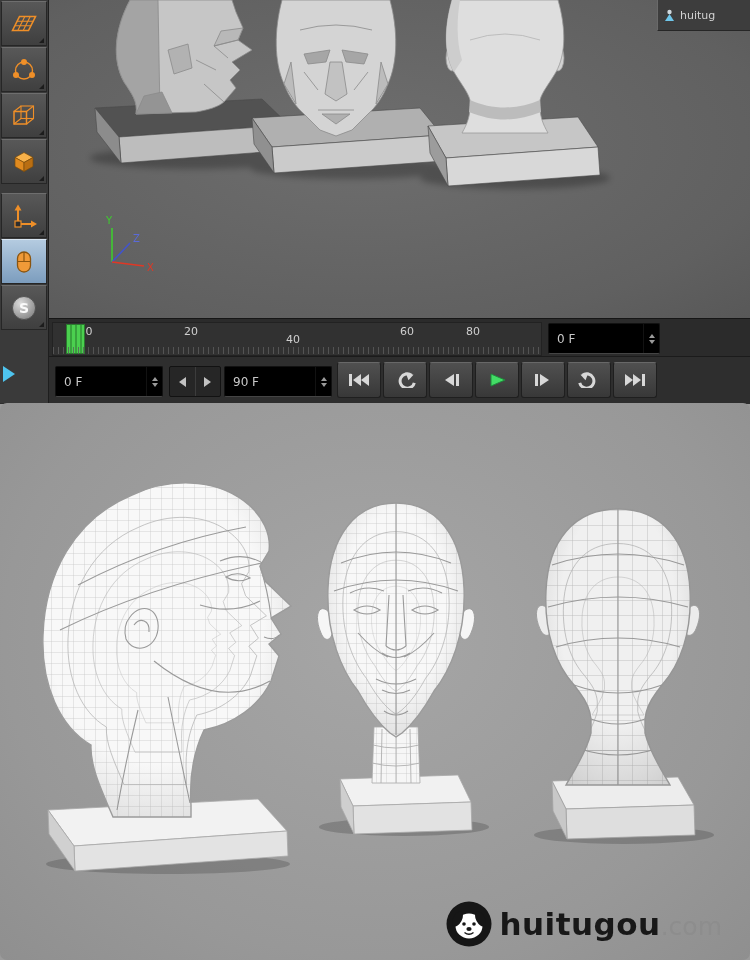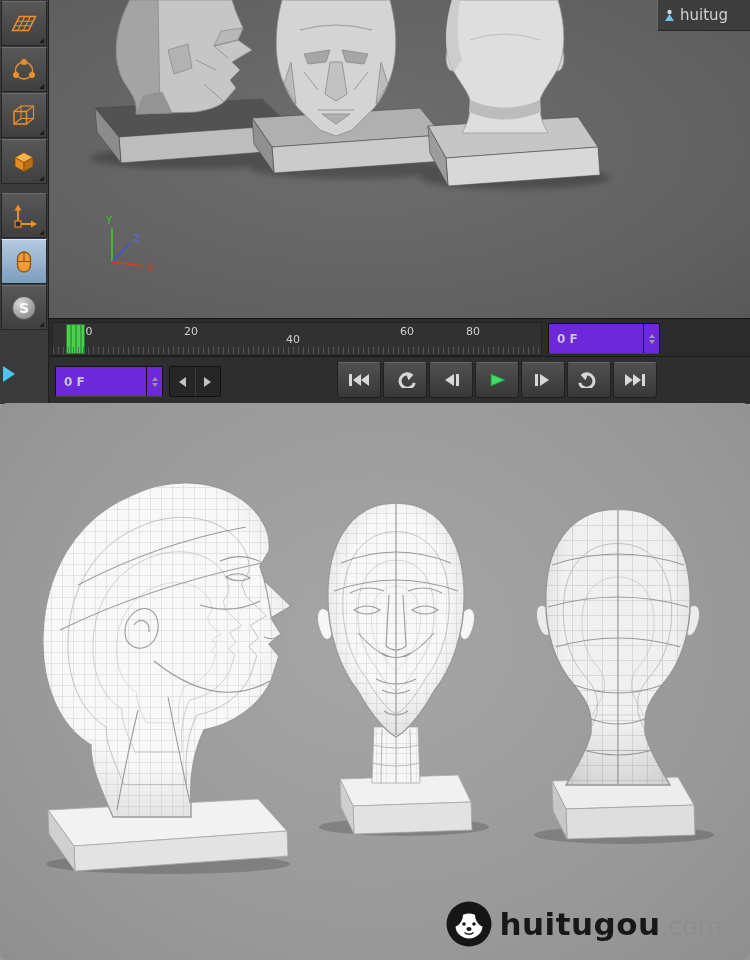--- a/index.html
+++ b/index.html
@@ -8,28 +8,28 @@
   .left-toolbar{position:absolute;left:0;top:0;width:48px;height:403px;background:#3a3a3a;border-right:1px solid #1e1e1e;z-index:5;}
   .tool-btn{position:relative;width:46px;height:45px;margin:1px 0 0 1px;background:linear-gradient(#585858,#3f3f3f);border:1px solid #262626;border-top-color:#6e6e6e;display:flex;align-items:center;justify-content:center;padding:0;cursor:pointer;}
   .tool-btn.active{background:linear-gradient(#b4cbe0,#7c9dbe);border-top-color:#d9e6f2;}
   .tool-btn.gap{margin-top:9px;}
   .flyout::after{content:"";position:absolute;right:2px;bottom:2px;width:0;height:0;border-left:5px solid transparent;border-bottom:5px solid #1c1c1c;}
   .toolbar-cyan-tri{position:absolute;left:3px;top:366px;width:0;height:0;border-top:8px solid transparent;border-bottom:8px solid transparent;border-left:12px solid #4ec4ee;}
   .viewport{position:absolute;left:48px;top:0;width:702px;height:318px;background:radial-gradient(ellipse at 45% 45%,#6e6e6e 0%,#606060 75%,#585858 100%);overflow:hidden;}
   .viewport svg.scene{position:absolute;left:0;top:0;}
   .object-manager{position:absolute;right:0;top:0;width:92px;height:30px;background:#3d3d3d;border-left:1px solid #6a6a6a;border-bottom:1px solid #262626;z-index:6;display:flex;align-items:center;}
   .om-item{display:flex;align-items:center;gap:4px;padding-left:5px;width:100%;overflow:hidden;cursor:pointer;}
-  .om-item span{color:#d2d2d2;font-size:15px;white-space:nowrap;}
+  .om-item span{color:#d2d2d2;font-size:11px;white-space:nowrap;}
   .timeline-row{position:absolute;left:48px;top:318px;width:702px;height:38px;background:#2b2b2b;border-top:1px solid #161616;}
   .ruler{position:absolute;left:4px;top:3px;width:488px;height:32px;background:#313131;border:1px solid #222;cursor:pointer;}
   .tick{position:absolute;top:2px;font-size:11px;color:#cfcfcf;transform:translateX(-50%);}
   .t0{left:36px;} .t1{left:138px;} .t2{left:240px;margin-top:8px;} .t3{left:354px;} .t4{left:420px;}
   .tickstrip{position:absolute;left:0;right:0;bottom:1px;height:7px;background:repeating-linear-gradient(90deg,#5c5c5c 0,#5c5c5c 1px,transparent 1px,transparent 5px);opacity:.8;}
   .playhead{position:absolute;left:13px;top:1px;bottom:1px;width:17px;background:repeating-linear-gradient(90deg,#4bd04f 0,#4bd04f 3px,#38a23c 3px,#38a23c 5px);border:1px solid #2a7a2e;cursor:ew-resize;}
-  .frame-field{position:absolute;height:29px;background:#6d28d9;border:1px solid #121212;border-bottom-color:#444;border-radius:2px;display:flex;align-items:center;cursor:text;font-weight:bold;}
+  .frame-field{position:absolute;height:29px;background:#000000;border:1px solid #121212;border-bottom-color:#444;border-radius:2px;display:flex;align-items:center;cursor:text;}
   .ff-value{flex:1;padding-left:8px;font-size:12px;color:#c8c8c8;}
   .stepper{width:15px;align-self:stretch;border-left:1px solid #121212;display:flex;flex-direction:column;align-items:center;justify-content:center;gap:2px;cursor:pointer;}
   .tri-up{width:0;height:0;border-left:3.5px solid transparent;border-right:3.5px solid transparent;border-bottom:4.5px solid #9a9a9a;}
   .tri-down{width:0;height:0;border-left:3.5px solid transparent;border-right:3.5px solid transparent;border-top:4.5px solid #9a9a9a;}
   .ruler-field{left:500px;top:4px;width:110px;}
   .transport-row{position:absolute;left:0;top:356px;width:750px;height:47px;background:#2e2e2e;border-top:1px solid #1b1b1b;}
   .tr-field1{left:55px;top:9px;width:106px;}
   .tr-field2{left:224px;top:9px;width:106px;}
   .key-arrows{position:absolute;left:169px;top:9px;width:50px;height:29px;background:#262626;border:1px solid #121212;border-radius:2px;display:flex;}
   .key-arrows .half{flex:1;display:flex;align-items:center;justify-content:center;cursor:pointer;}
@@ -217,20 +217,27 @@
         </span>
     </div>
     <div class="key-arrows">
       <span class="half">
           <span class="tri-left"></span>
         </span>
       <span class="half">
           <span class="tri-right"></span>
         </span>
     </div>
+    <div class="frame-field tr-field2">
+      <span class="ff-value">90 F</span>
+      <span class="stepper">
+          <span class="tri-up"></span>
+          <span class="tri-down"></span>
+        </span>
+    </div>
     <div class="transport-buttons">
       <button class="tbtn">
         <svg width="26" height="16" viewBox="0 0 26 16" fill="#d8d8d8">
           <rect x="3" y="2" width="3" height="12"></rect>
             <polygon points="15,2 7,8 15,14"></polygon>
             <polygon points="23,2 15,8 23,14"></polygon>
         </svg>
       </button>
       <button class="tbtn">
         <svg width="26" height="16" viewBox="0 0 26 16">

